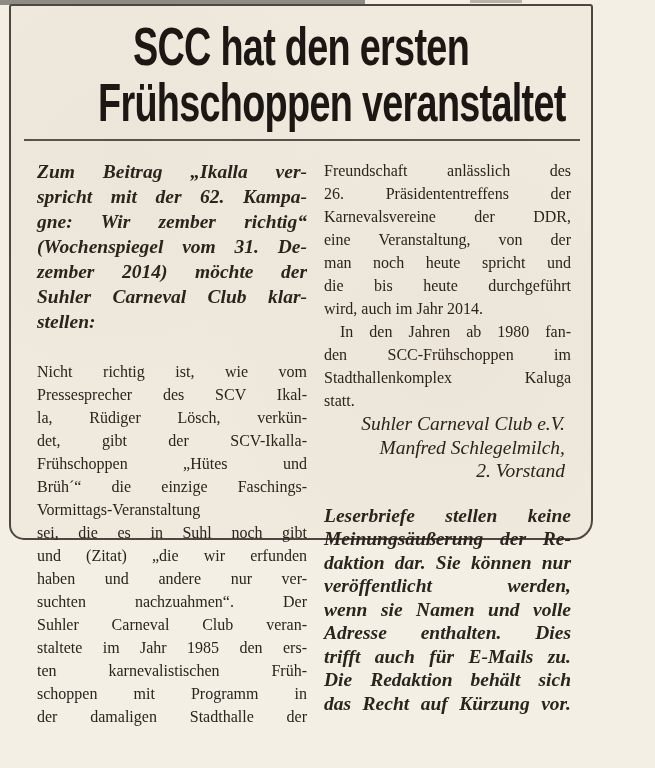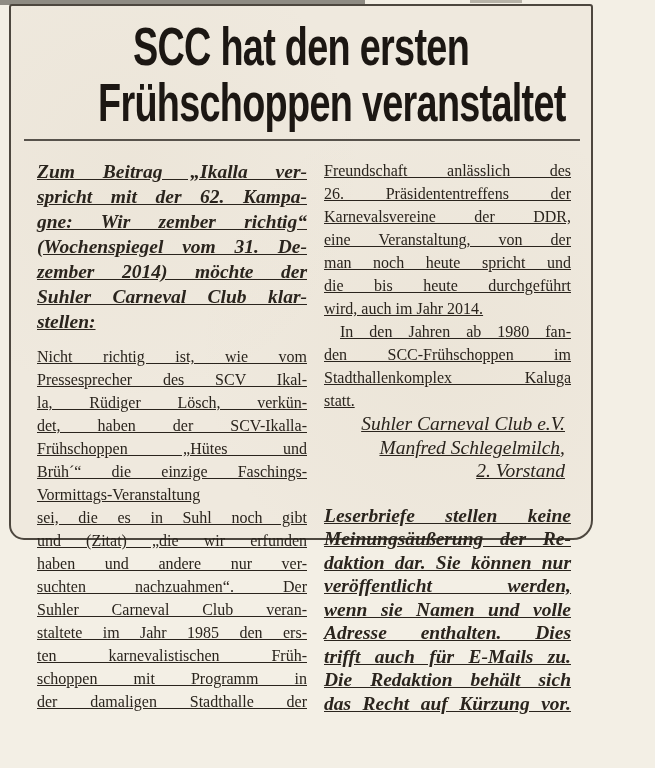--- a/index.html
+++ b/index.html
@@ -53,35 +53,34 @@
     background: #57524b;
   }
 
   .columns {
     position: absolute;
     left: 26px; top: 153px;
     width: 534px;
     display: flex;
     gap: 17px;
     color: var(--ink, #2a241d);
-    text-decoration: underline;
   }
   .col-left  { width: 270px; }
   .col-right { width: 247px; }
 
   .para { font-size: 16px; line-height: 23px; }
   .line { text-align: left; overflow: visible; white-space: normal; }
   .line.just { text-align: justify; text-align-last: justify; }
   .line.first-indent { text-indent: 16px; }
 
   .intro {
     font-style: italic; font-weight: 700;
     font-size: 19.5px; line-height: 25px;
   }
-  .col-left .body { margin-top: 11px; }
+  .col-left .body { margin-top: 26px; }
 
   .signature {
     font-style: italic;
     font-size: 19.5px; line-height: 23.5px;
   }
   .signature .line, .signature .line.just {
     text-align: right; text-align-last: right;
     padding-right: 6px;
   }
 
@@ -117,21 +116,21 @@
             <div class="line just">gne: Wir zember richtig“</div>
             <div class="line just">(Wochenspiegel vom 31. De-</div>
             <div class="line just">zember 2014) möchte der</div>
             <div class="line just">Suhler Carneval Club klar-</div>
             <div class="line">stellen:</div>
           </div>
         <div class="para body justify-all">
             <div class="line just">Nicht richtig ist, wie vom</div>
             <div class="line just">Pressesprecher des SCV Ikal-</div>
             <div class="line just">la, Rüdiger Lösch, verkün-</div>
-            <div class="line just">det, haben der SCV-Ikalla-</div>
+            <div class="line just">det, gibt der SCV-Ikalla-</div>
             <div class="line just">Frühschoppen „Hütes und</div>
             <div class="line just">Brüh´“ die einzige Faschings-</div>
             <div class="line just">Vormittags-Veranstaltung</div>
             <div class="line just">sei, die es in Suhl noch gibt</div>
             <div class="line just">und (Zitat) „die wir erfunden</div>
             <div class="line just">haben und andere nur ver-</div>
             <div class="line just">suchten nachzuahmen“. Der</div>
             <div class="line just">Suhler Carneval Club veran-</div>
             <div class="line just">staltete im Jahr 1985 den ers-</div>
             <div class="line just">ten karnevalistischen Früh-</div>

